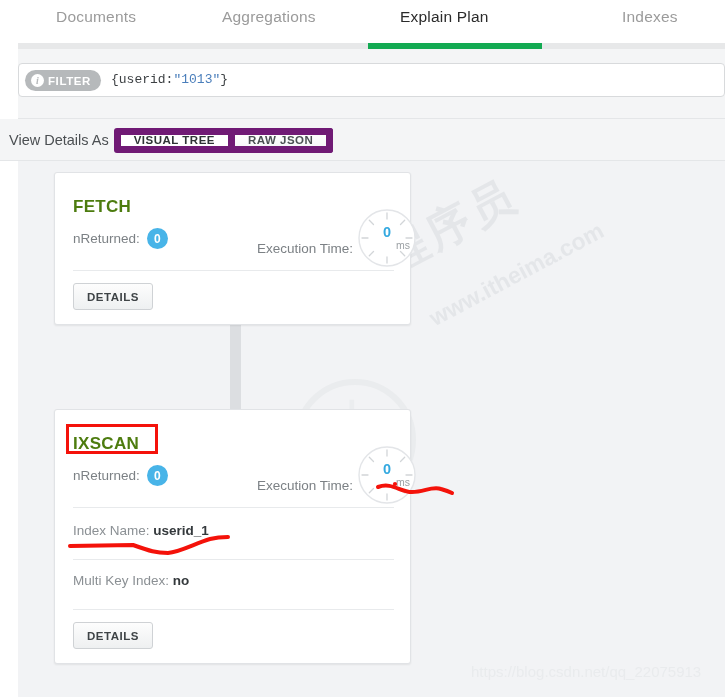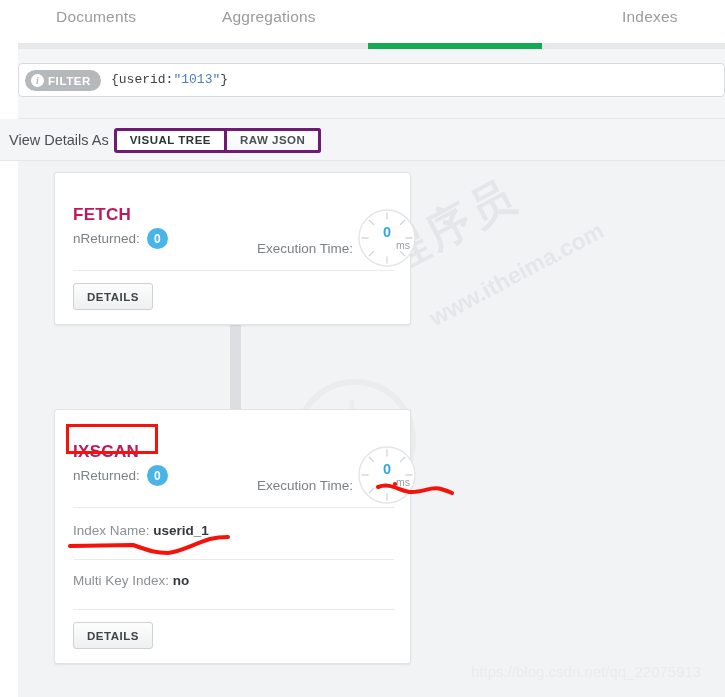--- a/index.html
+++ b/index.html
@@ -66,21 +66,21 @@
     position: absolute; left: 0px; top: 119px; width: 725px; height: 42px;
     background: #f4f5f6; border-bottom: 1px solid #e4e6e8;
   }
   .viewbar-inner { position: absolute; left: -4px; top: 0; height: 42px; display: flex; align-items: center; }
   .view-label { font-size: 14.5px; color: #4b4f52; margin-left: 13px; }
   .seg-group { display: flex; margin-left: 5px; }
   .seg {
     height: 25px; padding: 0 13px;
     display: flex; align-items: center;
     font-size: 11.5px; font-weight: 700; letter-spacing: .5px;
-    color: #3f4447; border: 3px solid #701a75;
+    color: #3f4447; border: 7px solid #701a75;
     background: linear-gradient(#fdfdfd, #f1f2f3);
   }
   .seg.first { border-radius: 3px 0 0 3px; }
   .seg.last  { border-radius: 0 3px 3px 0; border-left: none;
                background: linear-gradient(#fefefe, #f6f7f8); color: #4b5053; }
   .seg.selected { background: #ffffff; color: #2f3436; }
 
   
   .canvas {
     position: absolute; left: 18px; top: 161px; width: 707px; height: 536px;
@@ -118,22 +118,22 @@
   
   .node {
     position: absolute; background: #ffffff;
     border: 1px solid #e1e3e6; border-radius: 3px;
     box-shadow: 0 1px 2px rgba(0,0,0,.07);
   }
   .node-fetch  { left: 36px; top: 11px;  width: 357px; height: 153px; }
   .node-ixscan { left: 36px; top: 248px; width: 357px; height: 255px; }
 
   .node-title {
-    position: absolute; left: 18px; top: 32px;
-    font-size: 17px; font-weight: 700; color: #be185d; letter-spacing: .3px;
+    position: absolute; left: 18px; top: 24px;
+    font-size: 17px; font-weight: 700; color: #4d7c0f; letter-spacing: .3px;
   }
   .node-stats { position: absolute; left: 18px; top: 52px; width: 320px; height: 30px; }
   .stat-left { position: absolute; left: 0; top: 3px; display: flex; align-items: center; gap: 7px; }
   .stat-label { font-size: 13.5px; color: #7c8185; }
   .badge-num {
     width: 21px; height: 21px; border-radius: 50%;
     background: #48b4e8; color: #ffffff;
     font-size: 12px; font-weight: 700;
     display: flex; align-items: center; justify-content: center;
   }
@@ -173,20 +173,21 @@
   .annot-svg { left: 0; top: 0; width: 725px; height: 697px; }
 </style>
 </head>
 <body>
 
 <div id="root">
 
   <div class="tabbar">
     <div class="tab" style="left:56px;">Documents</div>
     <div class="tab" style="left:222px;">Aggregations</div>
+    <div class="tab active" style="left:400px;">Explain Plan</div>
     <div class="tab" style="left:622px;">Indexes</div>
     <div class="tab-underline-track"></div>
     <div class="tab-underline-active"></div>
   </div>
 
   <div class="filterzone">
     <div class="filterbox">
       <div class="filter-pill">
         <span class="info-ic">i</span>
         <span class="ptxt">FILTER</span>

